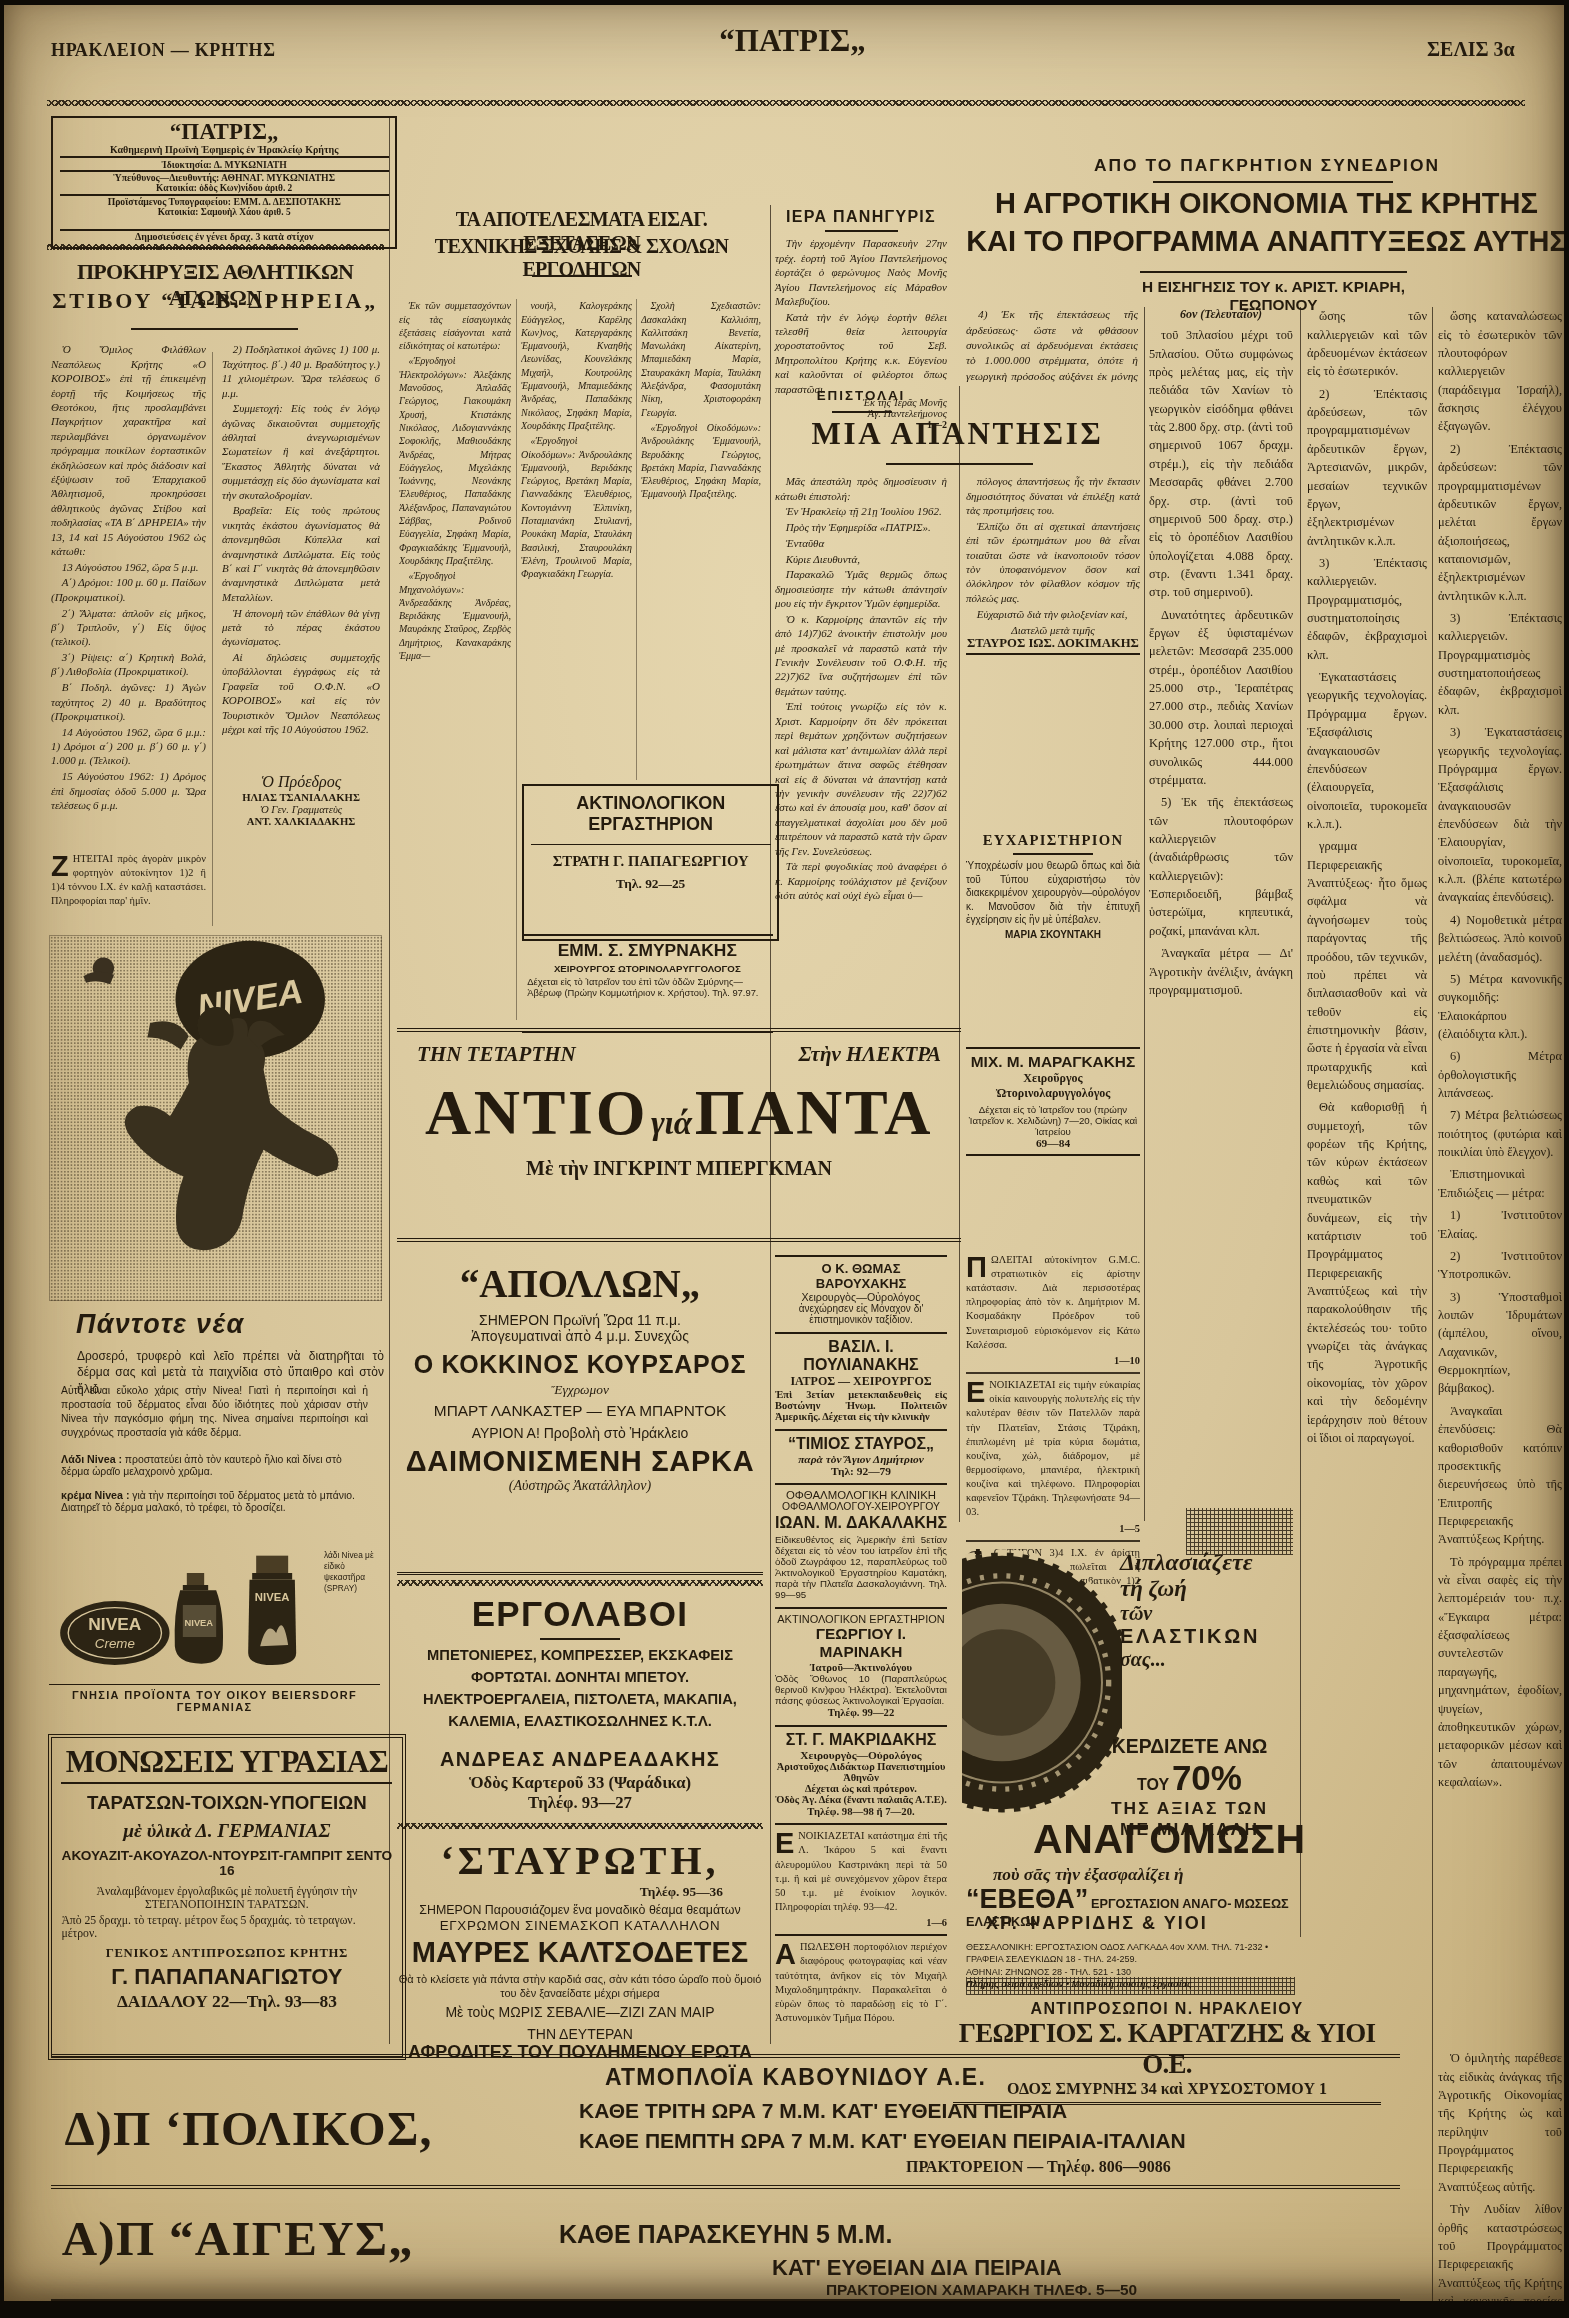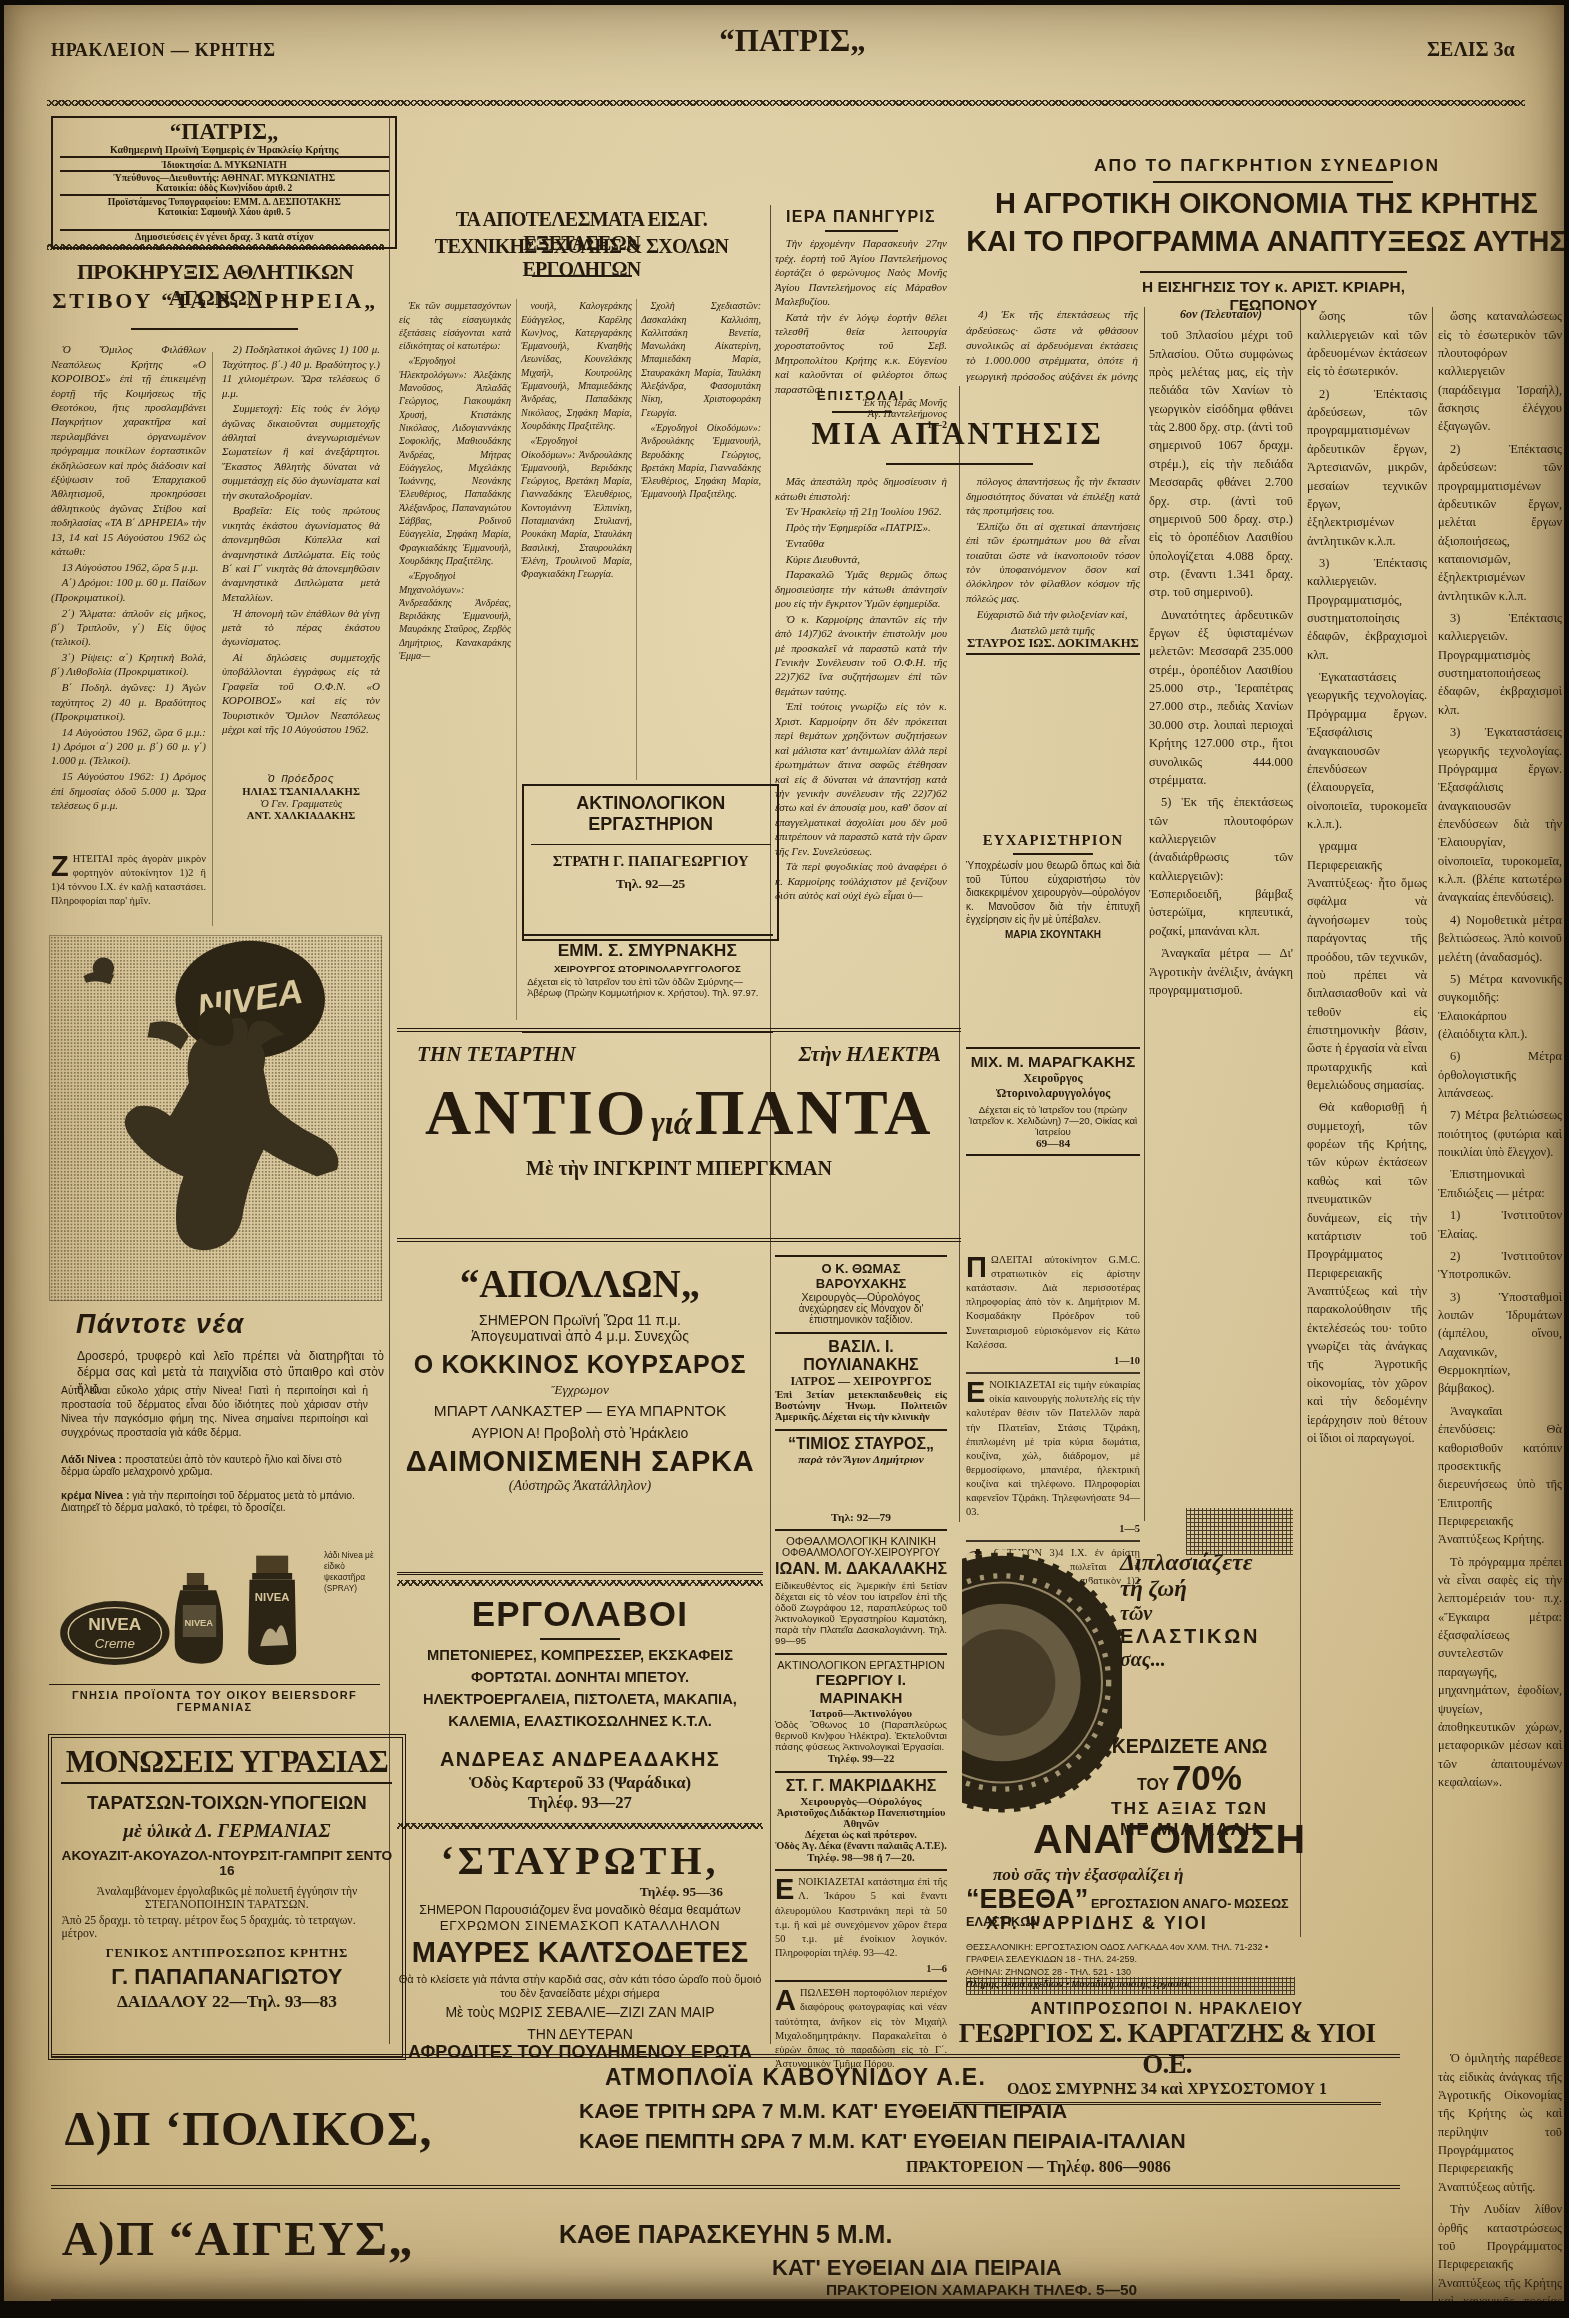--- a/index.html
+++ b/index.html
@@ -92,21 +92,21 @@
       <p class="para">15 Αὐγούστου 1962: 1) Δρόμος ἐπὶ δημοσίας ὁδοῦ 5.000 μ. Ὥρα τελέσεως 6 μ.μ.</p>
     </div>
   <div class="abs art it j" style="left:218px;top:337px;width:158px;height:428px;overflow:hidden;">
       <p class="para">2) Ποδηλατικοὶ ἀγῶνες 1) 100 μ. Ταχύτητος. β΄.) 40 μ. Βραδύτητος γ.) 11 χιλιομέτρων. Ὥρα τελέσεως 6 μ.μ.</p>
       <p class="para">Συμμετοχή: Εἰς τοὺς ἐν λόγῳ ἀγῶνας δικαιοῦνται συμμετοχῆς ἀθληταὶ ἀνεγνωρισμένων Σωματείων ἢ καὶ ἀνεξάρτητοι. Ἕκαστος Ἀθλητὴς δύναται νὰ συμμετάσχῃ εἰς δύο ἀγωνίσματα καὶ τὴν σκυταλοδρομίαν.</p>
       <p class="para">Βραβεῖα: Εἰς τοὺς πρώτους νικητὰς ἑκάστου ἀγωνίσματος θὰ ἀπονεμηθῶσι Κύπελλα καὶ ἀναμνηστικὰ Διπλώματα. Εἰς τοὺς Β΄ καὶ Γ΄ νικητὰς θὰ ἀπονεμηθῶσιν ἀναμνηστικὰ Διπλώματα μετὰ Μεταλλίων.</p>
       <p class="para">Ἡ ἀπονομὴ τῶν ἐπάθλων θὰ γίνῃ μετὰ τὸ πέρας ἑκάστου ἀγωνίσματος.</p>
       <p class="para">Αἱ δηλώσεις συμμετοχῆς ὑποβάλλονται ἐγγράφως εἰς τὰ Γραφεῖα τοῦ Ο.Φ.Ν. «Ο ΚΟΡΟΙΒΟΣ» καὶ εἰς τὸν Τουριστικὸν Ὅμιλον Νεαπόλεως μέχρι καὶ τῆς 10 Αὐγούστου 1962.</p>
     </div>
   <div class="abs" style="left:218px;top:768px;width:158px;">
-    <div class="it c" style="font-size:11px;font-family:Liberation Mono, monospace;">Ὁ Πρόεδρος</div>
+    <div class="it c" style="font-size:16px;">Ὁ Πρόεδρος</div>
     <div class="b c" style="font-size:10.7px;">ΗΛΙΑΣ ΤΣΑΝΙΑΛΑΚΗΣ</div>
     <div class="it c" style="font-size:10.7px;">Ὁ Γεν. Γραμματεὺς</div>
     <div class="b c" style="font-size:10.7px;">ΑΝΤ. ΧΑΛΚΙΑΔΑΚΗΣ</div>
   </div>
   <div class="abs clsf j" style="left:47px;top:847px;width:155px;">
     <span class="lead">Ζ</span>
     <span>ΗΤΕΙΤΑΙ πρὸς ἀγορὰν μικρὸν φορτηγὸν αὐτοκίνητον 1)2 ἢ 1)4 τόννου Ι.Χ. ἐν καλῇ καταστάσει. Πληροφορίαι παρ' ἡμῖν.</span>
   </div>
 
   <div class="abs" style="left:45px;top:930px;width:331px;height:778px;">
@@ -304,21 +304,21 @@
       <div class="sans" style="font-size:10px;">ἀνεχώρησεν εἰς Μόναχον δι' ἐπιστημονικὸν ταξίδιον.</div>
     </div>
     <div class="doc-block c" style="margin-top:6.7px;">
       <div class="b sans" style="font-size:16px;">ΒΑΣΙΛ. Ι. ΠΟΥΛΙΑΝΑΚΗΣ</div>
       <div class="b" style="font-size:12px;">ΙΑΤΡΟΣ — ΧΕΙΡΟΥΡΓΟΣ</div>
       <div class="b j" style="font-size:10.4px;">Ἐπὶ 3ετίαν μετεκπαιδευθεὶς εἰς Βοστώνην Ἡνωμ. Πολιτειῶν Ἀμερικῆς. Δέχεται εἰς τὴν κλινικὴν</div>
     </div>
     <div class="doc-block c" style="margin-top:6.7px;">
       <div class="b sans" style="font-size:16px;">“ΤΙΜΙΟΣ ΣΤΑΥΡΟΣ„</div>
       <div class="b it" style="font-size:11.4px;">παρὰ τὸν Ἅγιον Δημήτριον</div>
-      <div class="b" style="font-size:11.4px;margin-top:46px;">Τηλ: 92—79</div>
+      <div class="b" style="font-size:11.4px;">Τηλ: 92—79</div>
     </div>
     <div class="doc-block c" style="margin-top:6.7px;">
       <div class="sans" style="font-size:11.4px;">ΟΦΘΑΛΜΟΛΟΓΙΚΗ ΚΛΙΝΙΚΗ</div>
       <div class="sans" style="font-size:10.4px;">ΟΦΘΑΛΜΟΛΟΓΟΥ-ΧΕΙΡΟΥΡΓΟΥ</div>
       <div class="b sans" style="font-size:16px;margin:2px 0;">ΙΩΑΝ. Μ. ΔΑΚΑΛΑΚΗΣ</div>
       <div class="sans j" style="font-size:9.7px;text-align:justify;">Εἰδικευθέντος εἰς Ἀμερικὴν ἐπὶ 5ετίαν δέχεται εἰς τὸ νέον του ἰατρεῖον ἐπὶ τῆς ὁδοῦ Ζωγράφου 12, παραπλεύρως τοῦ Ἀκτινολογικοῦ Ἐργαστηρίου Καματάκη, παρὰ τὴν Πλατεῖα Δασκαλογιάννη. Τηλ. 99—95</div>
     </div>
     <div class="doc-block c" style="margin-top:6.7px;">
       <div class="sans" style="font-size:11px;">ΑΚΤΙΝΟΛΟΓΙΚΟΝ ΕΡΓΑΣΤΗΡΙΟΝ</div>
       <div class="b sans" style="font-size:15.4px;">ΓΕΩΡΓΙΟΥ Ι. ΜΑΡΙΝΑΚΗ</div>

